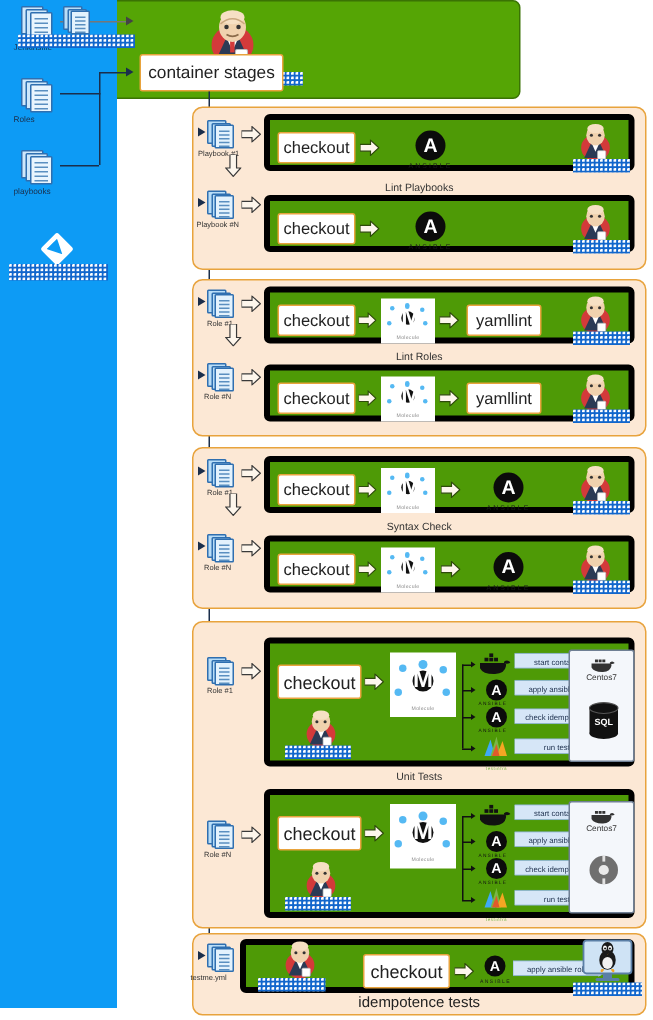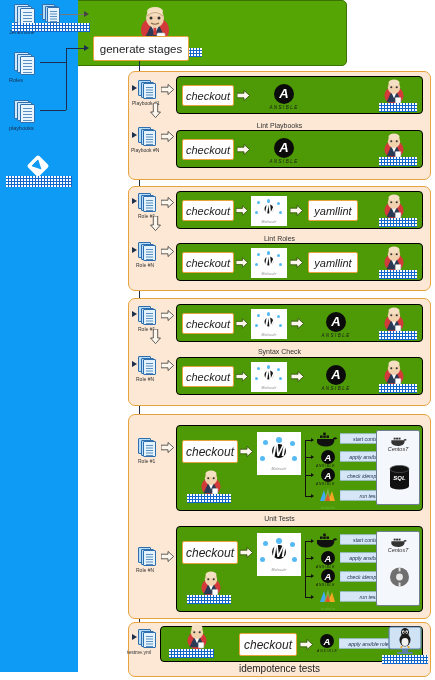--- a/index.html
+++ b/index.html
@@ -56,21 +56,21 @@
 
   
   .ln { position:absolute; background:#1b2e4b; }
   .arrowhead {
     position:absolute; width:0; height:0;
     border-top:3.5px solid transparent; border-bottom:3.5px solid transparent;
     border-left:5px solid #1b2e4b;
   }
 
   
-  .green { background:#4e9a06; border:1px solid #000000; border-radius:4px; position:absolute;font-style:italic; }
+  .green { background:#4e9a06; border:4px solid #000000; border-radius:4px; position:absolute; }
   .header-green {
     left:85px; top:3px; width:347px; height:66px;
     background:#55a505; border:1px solid #3a7304; border-radius:5px;
   }
 
   .white-box {
     background:#ffffff; border:1.5px solid #e8a33d; border-radius:2px;
     display:flex; align-items:center; justify-content:center;
     position:absolute; color:#222;
   }
@@ -255,21 +255,21 @@
       <path d="M9 10 q8 -7 16 0" fill="none" stroke="#c9a77e" stroke-width="1"></path>
       <circle cx="13" cy="12" r="1.5" fill="#333"></circle>
       <circle cx="21" cy="12" r="1.5" fill="#333"></circle>
       <path d="M13 17 q4 2.5 8 0" fill="none" stroke="#8a6b4a" stroke-width="1.1"></path>
       <rect x="19" y="27" width="8" height="8" rx="1" fill="#ffffff" stroke="#bbb" stroke-width="0.7"></rect>
     </svg>
   </div>
 </div>
 
 <div class="white-box gen-stages">
-  <span>generate stages</span>
+  <span>container stages</span>
 </div>
 
 <div class="ln" style="left:139px; top:61px; width:1.3px; height:585px;"></div>
 
 <div class="sect" style="left:128px; top:71px; width:303px; height:109px;">
   <div class="sect-title" style="top:50px;">Lint Playbooks</div>
 </div>
 
 <div style="position:absolute; left:138px; top:80px;">
   <div class="doc">

